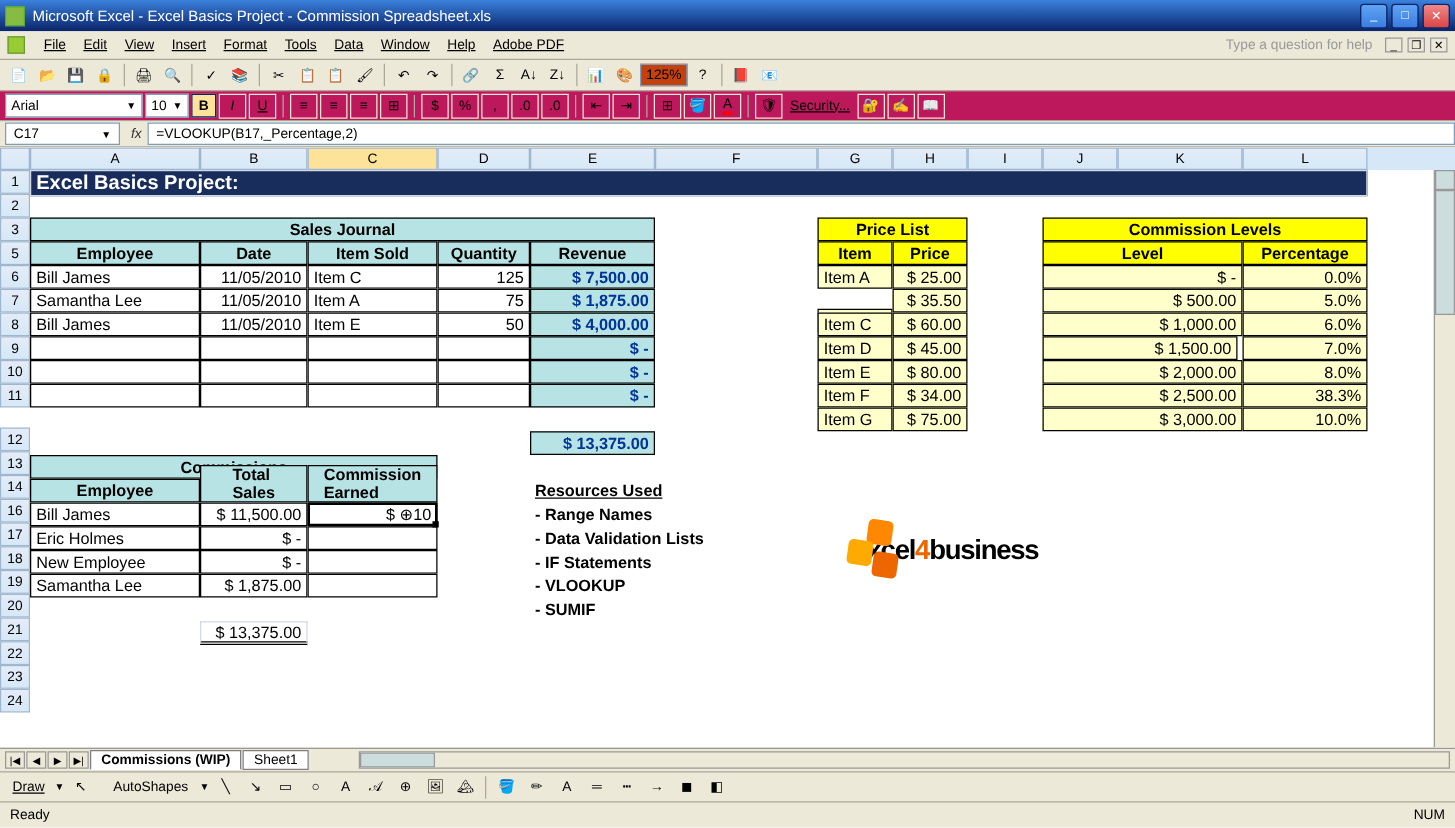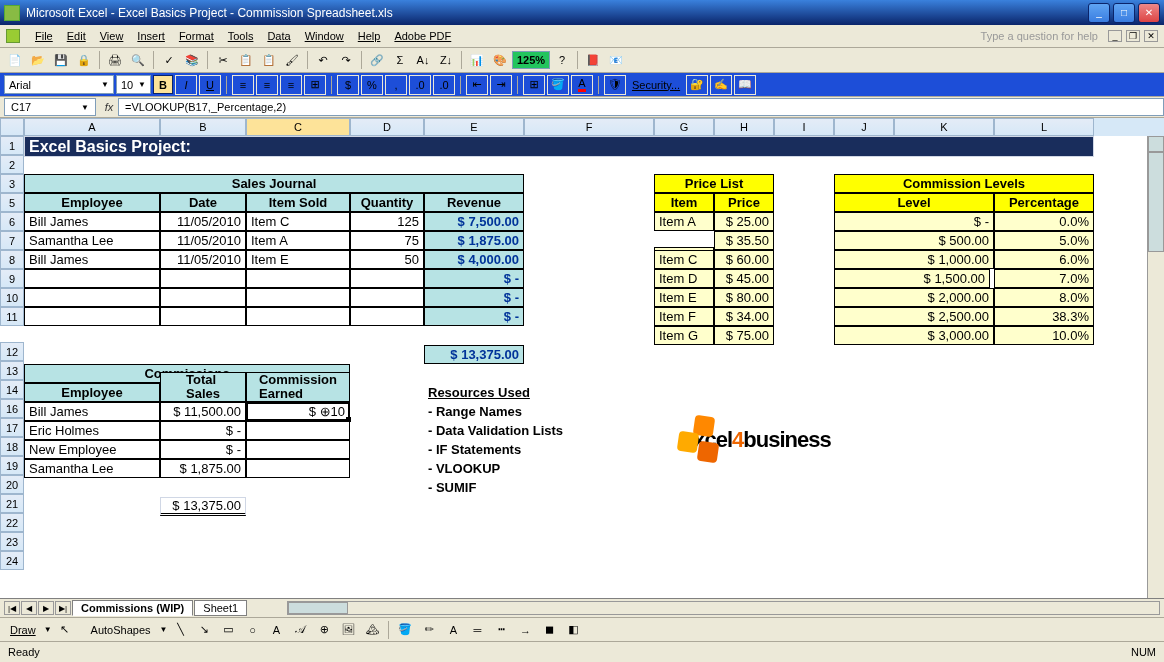--- a/index.html
+++ b/index.html
@@ -18,24 +18,24 @@
 .menubar .xico { width:14px; height:14px; background:#9c3; margin-right:8px; border:1px solid #693; }
 .menubar .item { padding:3px 7px; cursor:pointer; text-decoration:underline; }
 .menubar .right { margin-left:auto; color:#999; font-size:11px; }
 .menubar .mdi { margin-left:10px; display:flex; gap:4px; }
 .mdibtn { width:14px; height:12px; border:1px solid #999; display:flex; align-items:center; justify-content:center; font-size:9px; }
 
 
 .toolbar { height:25px; background:#ece9d8; display:flex; align-items:center; padding:0 4px; gap:1px; border-bottom:1px solid #aca899; overflow:hidden; }
 .tbtn { width:22px; height:20px; border:1px solid #ece9d8; display:flex; align-items:center; justify-content:center; font-size:11px; position:relative; }
 .tsep { width:1px; height:18px; background:#aca899; margin:0 3px; }
-.zoom { font-size:11px; padding:0 4px; border:1px solid #7f9db9; background:#22c55e; height:18px; display:flex; align-items:center;font-weight:bold; }
-
-
-.fontrow { height:24px; background:#1d4ed8; display:flex; align-items:center; padding:0 4px; gap:2px; border-bottom:1px solid #aca899; }
+.zoom { font-size:11px; padding:0 4px; border:1px solid #7f9db9; background:#c2410c; height:18px; display:flex; align-items:center; }
+
+
+.fontrow { height:24px; background:#be185d; display:flex; align-items:center; padding:0 4px; gap:2px; border-bottom:1px solid #aca899; }
 .combo { border:1px solid #7f9db9; background:#fff; height:19px; display:flex; align-items:center; padding:0 4px; font-size:11px; }
 .combo.font { width:110px; }
 .combo.size { width:35px; }
 .btn-b { font-weight:bold; border:1px solid #0a246a; background:#fde399; width:20px; height:19px; display:flex; align-items:center; justify-content:center; }
 .sec-label { font-size:11px; text-decoration:underline; margin:0 4px; }
 
 
 .fbar { height:21px; background:#ece9d8; display:flex; align-items:center; border-bottom:1px solid #aca899; }
 .namebox { width:92px; height:18px; border:1px solid #7f9db9; background:#fff; display:flex; align-items:center; padding:0 6px; margin:0 4px; font-size:11px; }
 .namebox .dd { margin-left:auto; font-size:8px; }

